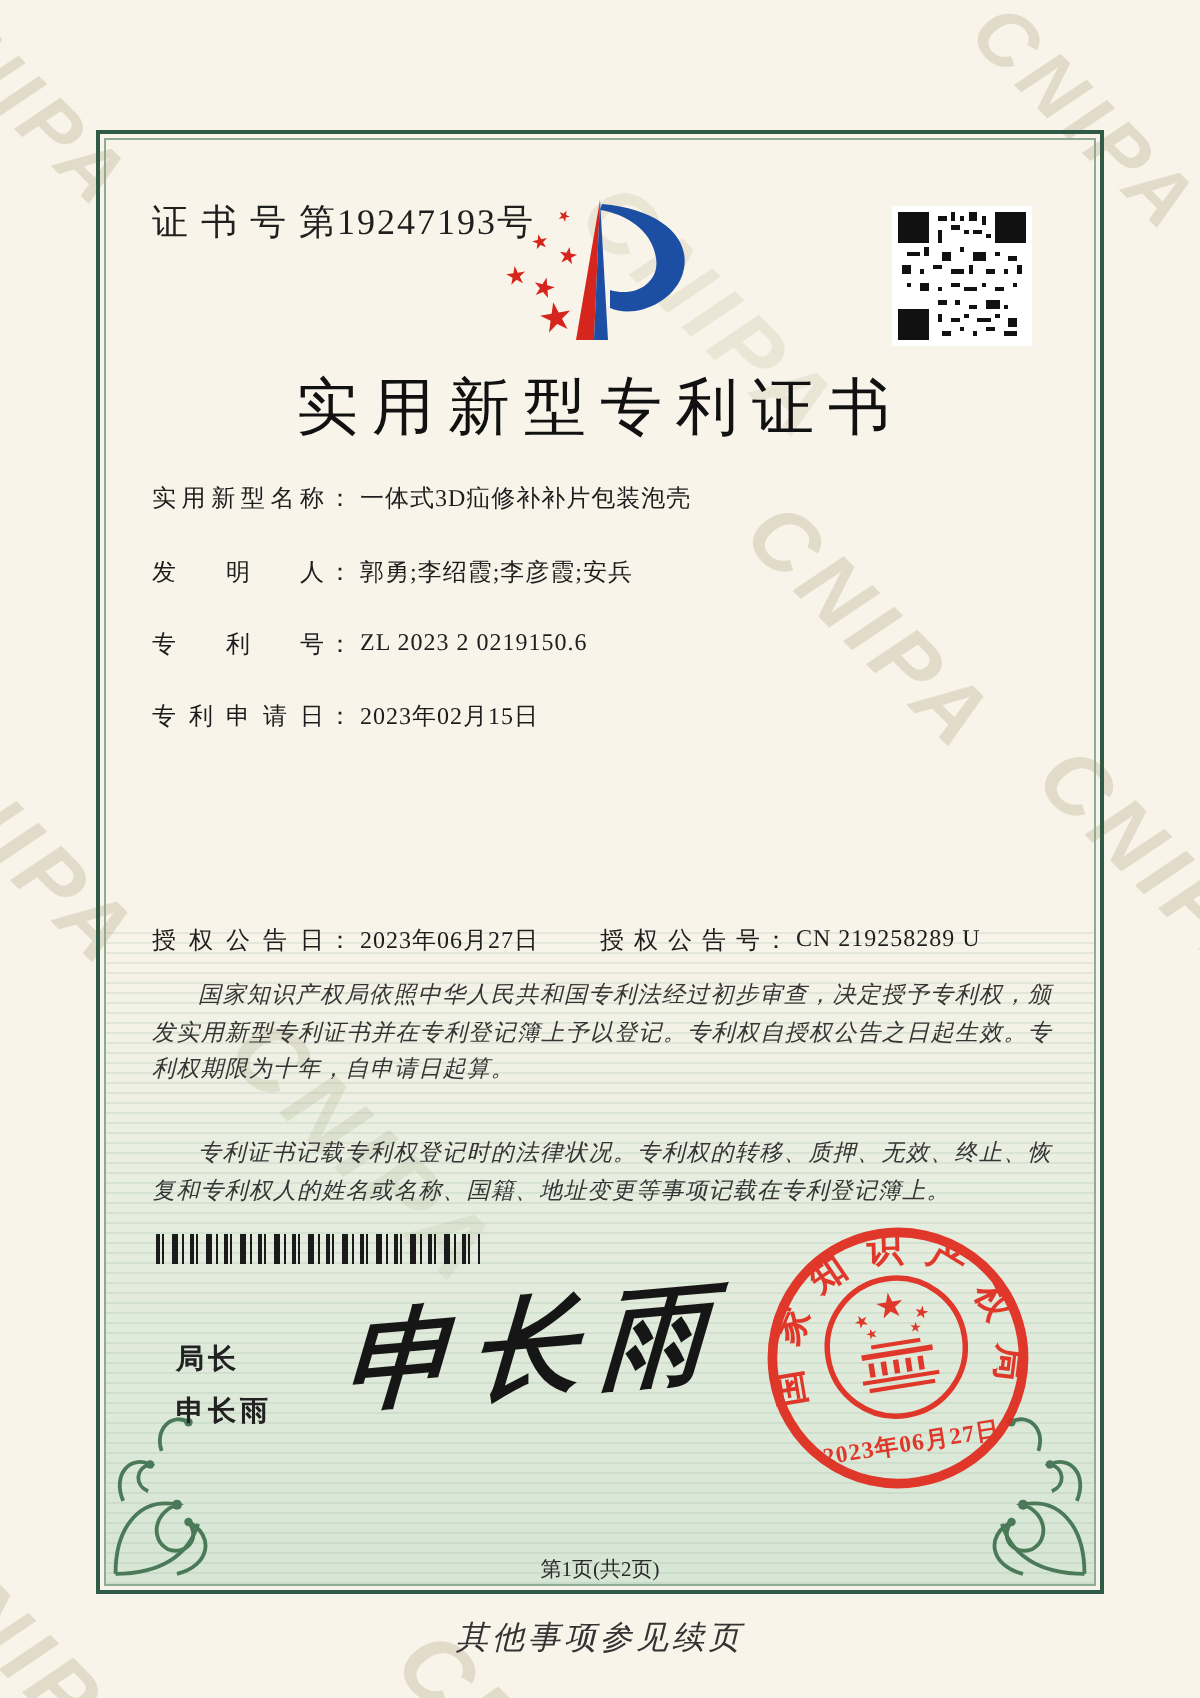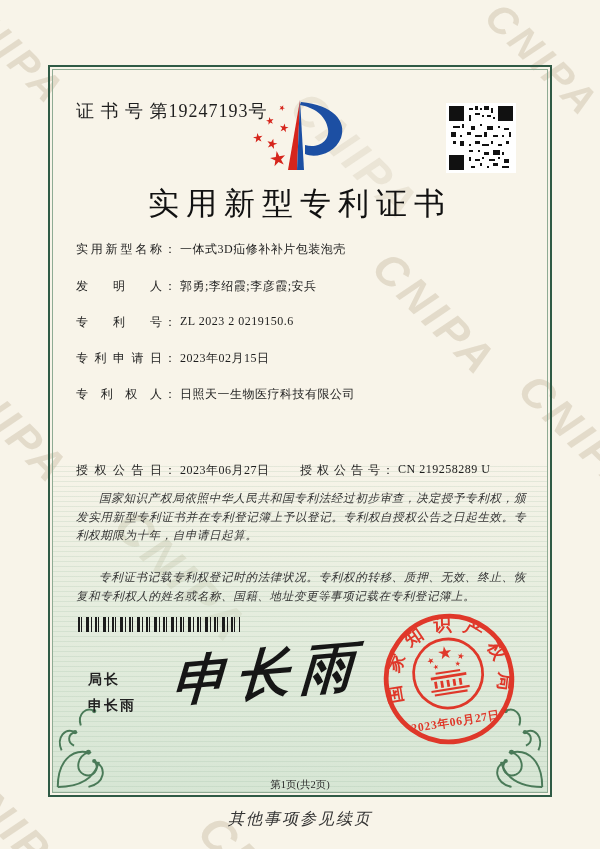--- a/index.html
+++ b/index.html
@@ -226,23 +226,20 @@
   </div>
   <div class="row" style="top:278px;z-index:2;">
     <span class="flabel">发明人</span><span class="colon">：</span><span class="fvalue">郭勇;李绍霞;李彦霞;安兵</span>
   </div>
   <div class="row" style="top:314px;z-index:2;">
     <span class="flabel">专利号</span><span class="colon">：</span><span class="fvalue">ZL 2023 2 0219150.6</span>
   </div>
   <div class="row" style="top:350px;z-index:2;">
     <span class="flabel">专利申请日</span><span class="colon">：</span><span class="fvalue">2023年02月15日</span>
   </div>
-  <div class="row" style="top:386px;z-index:2;">
-    <span class="flabel">专利权人</span><span class="colon">：</span><span class="fvalue">日照天一生物医疗科技有限公司</span>
-  </div>
   <div class="row row2col" style="top:462px;z-index:2;">
     <span class="flabel">授权公告日</span><span class="colon">：</span><span class="fvalue">2023年06月27日</span>
     <span class="col2">
       <span class="flabel">授权公告号</span><span class="colon">：</span><span class="fvalue">CN 219258289 U</span>
     </span>
   </div>
 
   <div class="legal" style="z-index:2;">
     <p>国家知识产权局依照中华人民共和国专利法经过初步审查，决定授予专利权，颁发实用新型专利证书并在专利登记簿上予以登记。专利权自授权公告之日起生效。专利权期限为十年，自申请日起算。</p>
     <p>专利证书记载专利权登记时的法律状况。专利权的转移、质押、无效、终止、恢复和专利权人的姓名或名称、国籍、地址变更等事项记载在专利登记簿上。</p>

